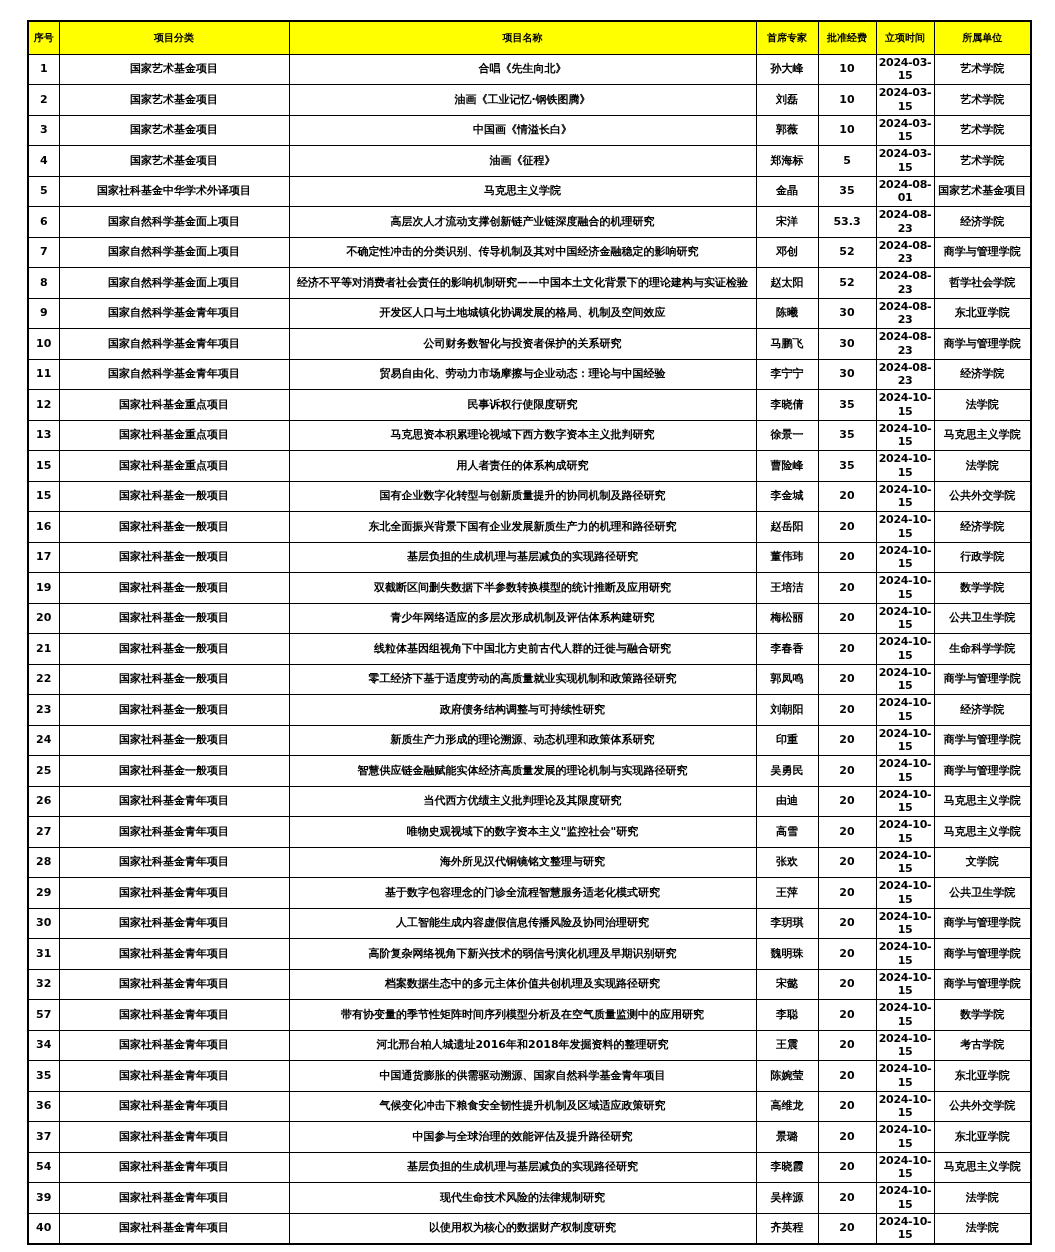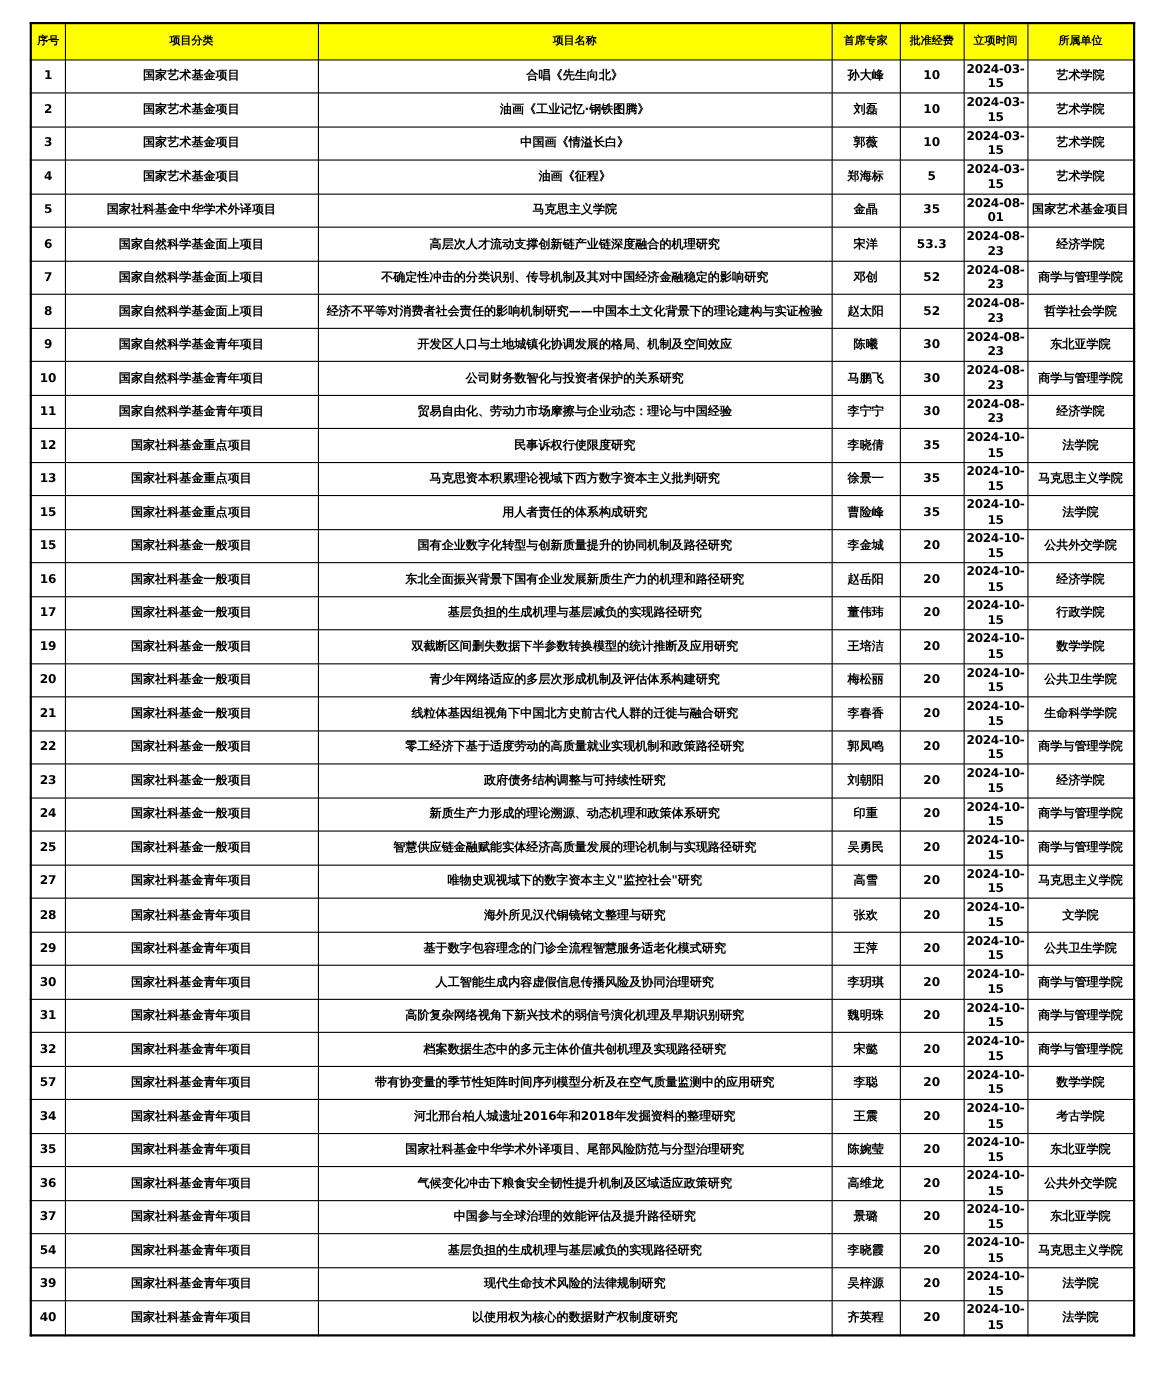--- a/index.html
+++ b/index.html
@@ -292,20 +292,29 @@
         <tr>
           <td class="col-index">25</td>
           <td class="col-category">国家社科基金一般项目</td>
           <td class="col-name">智慧供应链金融赋能实体经济高质量发展的理论机制与实现路径研究</td>
           <td class="col-expert">吴勇民</td>
           <td class="col-funding">20</td>
           <td class="col-date">2024-10-15</td>
           <td class="col-unit">商学与管理学院</td>
         </tr>
         <tr>
+          <td class="col-index">26</td>
+          <td class="col-category">国家社科基金青年项目</td>
+          <td class="col-name">当代西方优绩主义批判理论及其限度研究</td>
+          <td class="col-expert">由迪</td>
+          <td class="col-funding">20</td>
+          <td class="col-date">2024-10-15</td>
+          <td class="col-unit">马克思主义学院</td>
+        </tr>
+        <tr>
           <td class="col-index">27</td>
           <td class="col-category">国家社科基金青年项目</td>
           <td class="col-name">唯物史观视域下的数字资本主义"监控社会"研究</td>
           <td class="col-expert">高雪</td>
           <td class="col-funding">20</td>
           <td class="col-date">2024-10-15</td>
           <td class="col-unit">马克思主义学院</td>
         </tr>
         <tr>
           <td class="col-index">28</td>
@@ -366,21 +375,21 @@
           <td class="col-category">国家社科基金青年项目</td>
           <td class="col-name">河北邢台柏人城遗址2016年和2018年发掘资料的整理研究</td>
           <td class="col-expert">王震</td>
           <td class="col-funding">20</td>
           <td class="col-date">2024-10-15</td>
           <td class="col-unit">考古学院</td>
         </tr>
         <tr>
           <td class="col-index">35</td>
           <td class="col-category">国家社科基金青年项目</td>
-          <td class="col-name">国家社科基金中华学术外译项目、尾部风险防范与分型治理研究</td>
+          <td class="col-name">中国通货膨胀的供需驱动溯源、国家自然科学基金青年项目</td>
           <td class="col-expert">陈婉莹</td>
           <td class="col-funding">20</td>
           <td class="col-date">2024-10-15</td>
           <td class="col-unit">东北亚学院</td>
         </tr>
         <tr>
           <td class="col-index">36</td>
           <td class="col-category">国家社科基金青年项目</td>
           <td class="col-name">气候变化冲击下粮食安全韧性提升机制及区域适应政策研究</td>
           <td class="col-expert">高维龙</td>

